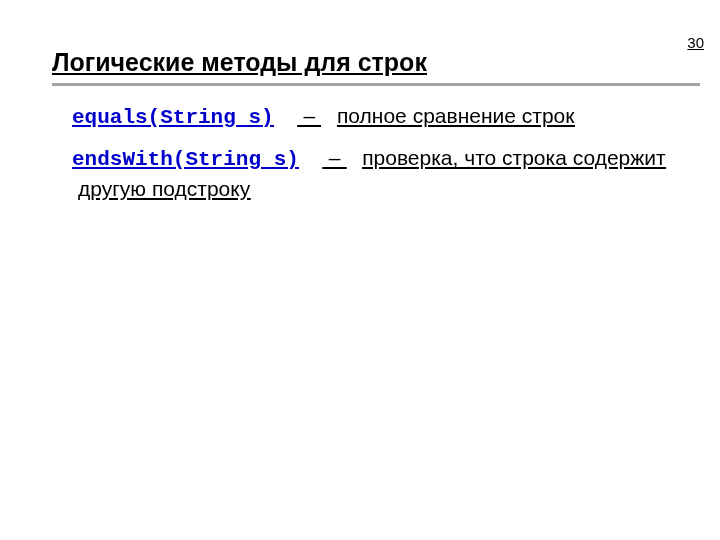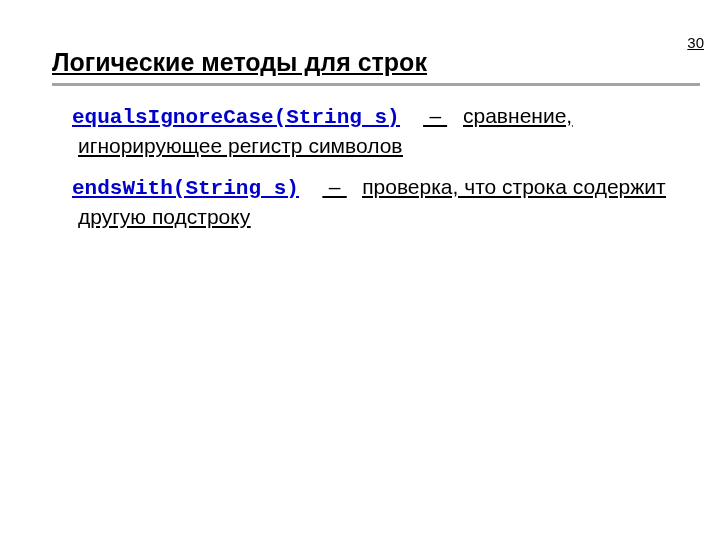--- a/index.html
+++ b/index.html
@@ -50,18 +50,18 @@
   </style>
 </head>
 <body>
 
 <div class="page-number">30</div>
 
 <h1 class="title">Логические методы для строк</h1>
 
 <div class="content">
   <div class="item">
-    <span class="code">equalsIgnoreCase(String s)</span><span class="desc"><span>  – </span><span>сравнение, игнорирующее регистр символов</span></span>
+    <span class="code">equals(String s)</span><span class="desc"><span> – </span><span>полное сравнение строк</span></span>
   </div>
   <div class="item">
     <span class="code">endsWith(String s)</span><span class="desc"><span>  – </span><span>проверка, что строка содержит другую подстроку</span></span>
   </div>
 </div>
 
 </body></html>

